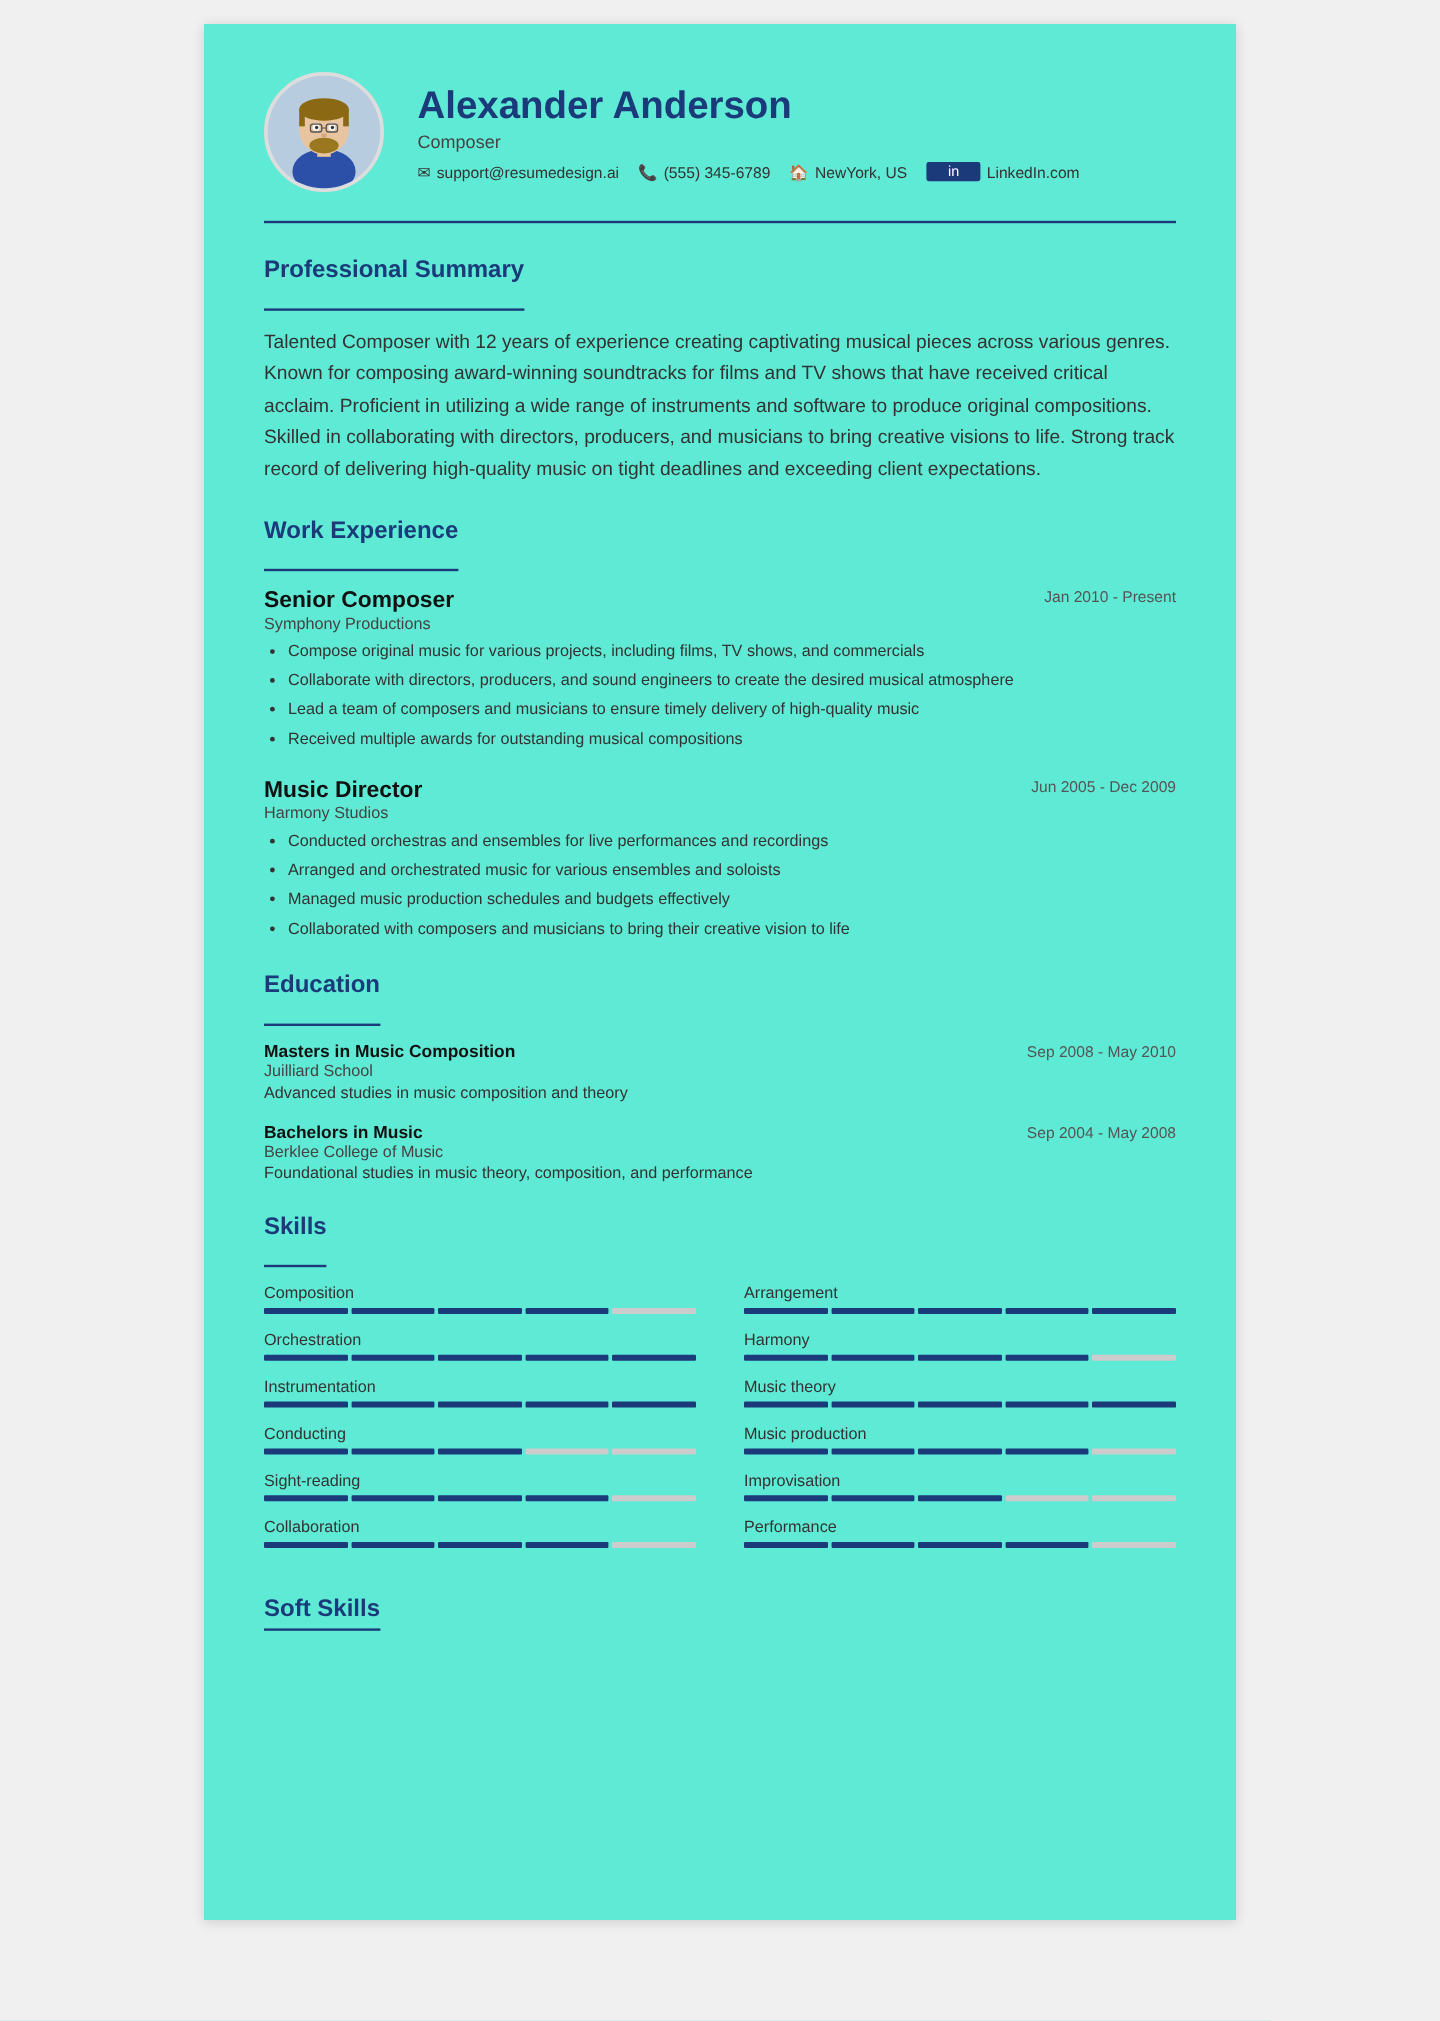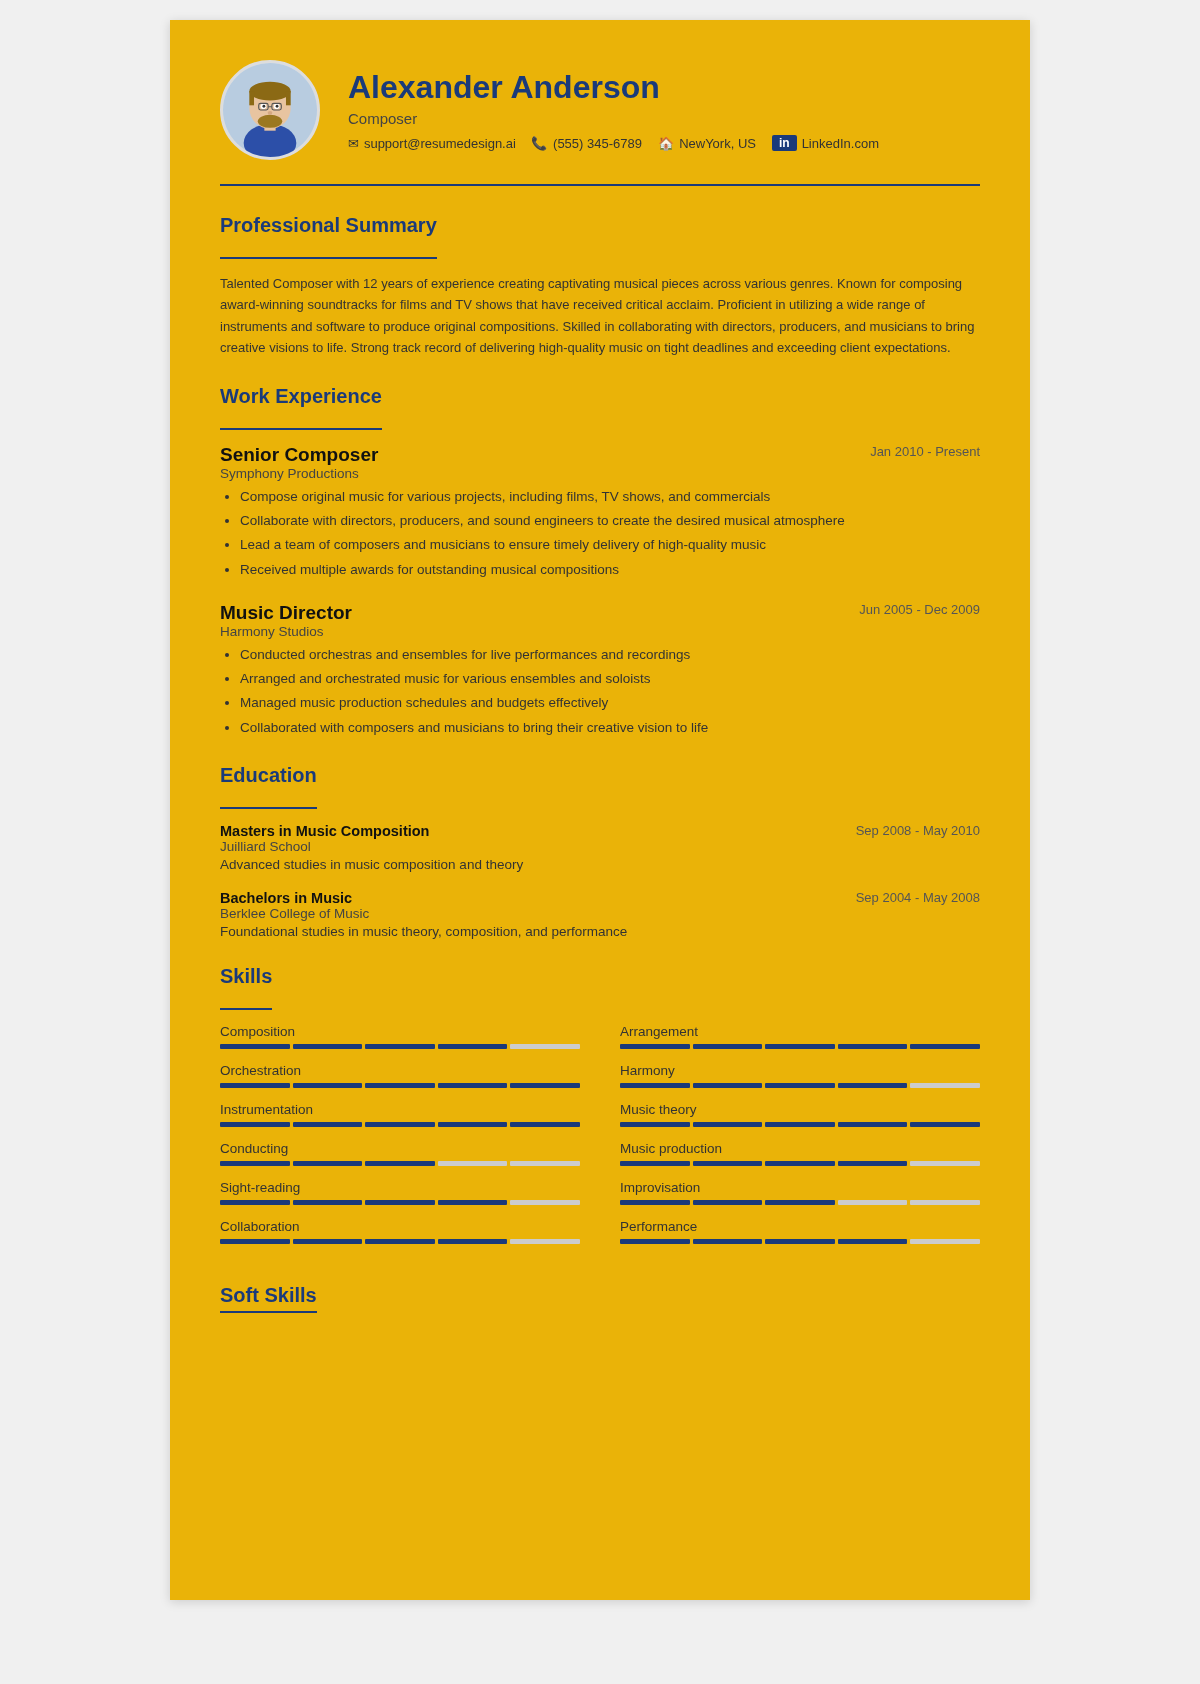--- a/index.html
+++ b/index.html
@@ -4,21 +4,21 @@
   <style>
     * { margin: 0; padding: 0; box-sizing: border-box; }
     body {
       font-family: Arial, sans-serif;
       background: #f0f0f0;
       display: flex;
       justify-content: center;
       padding: 20px;
     }
     .resume {
-      background: #eab308;
+      background: #5eead4;
       width: 860px;
       min-height: 1580px;
       padding: 40px 50px 40px 50px;
       box-shadow: 0 2px 10px rgba(0,0,0,0.15);
     }
     
     .header {
       display: flex;
       align-items: center;
       gap: 28px;
@@ -76,21 +76,21 @@
       font-size: 20px;
       font-weight: 700;
       color: #1a3a7a;
       border-bottom: 2px solid #1a3a7a;
       padding-bottom: 20px;
       margin-bottom: 14px;
       display: inline-block;
     }
     
     .summary-text {
-      font-size: 13px;
+      font-size: 16px;
       color: #333;
       line-height: 1.65;
     }
     
     .job { margin-bottom: 22px; }
     .job-header {
       display: flex;
       justify-content: space-between;
       align-items: flex-start;
     }
@@ -228,21 +228,21 @@
         </div>
         <div class="contact-item">
           <span class="contact-icon">📞</span>
           <span>(555) 345-6789</span>
         </div>
         <div class="contact-item">
           <span class="contact-icon">🏠</span>
           <span>NewYork, US</span>
         </div>
         <div class="contact-item">
-          <span class="contact-icon" style="font-size:12px;font-weight:700;background:#1a3a7a;color:#fff;padding:1px 7px;border-radius:2px;">in</span>
+          <span class="contact-icon" style="font-size:12px;font-weight:400;background:#1a3a7a;color:#fff;padding:1px 18px;border-radius:2px;">in</span>
           <span>LinkedIn.com</span>
         </div>
       </div>
     </div>
   </div>
 
   <div class="section">
     <div class="section-title">Professional Summary</div>
     <p class="summary-text">Talented Composer with 12 years of experience creating captivating musical pieces across various genres. Known for composing award-winning soundtracks for films and TV shows that have received critical acclaim. Proficient in utilizing a wide range of instruments and software to produce original compositions. Skilled in collaborating with directors, producers, and musicians to bring creative visions to life. Strong track record of delivering high-quality music on tight deadlines and exceeding client expectations.</p>
   </div>

